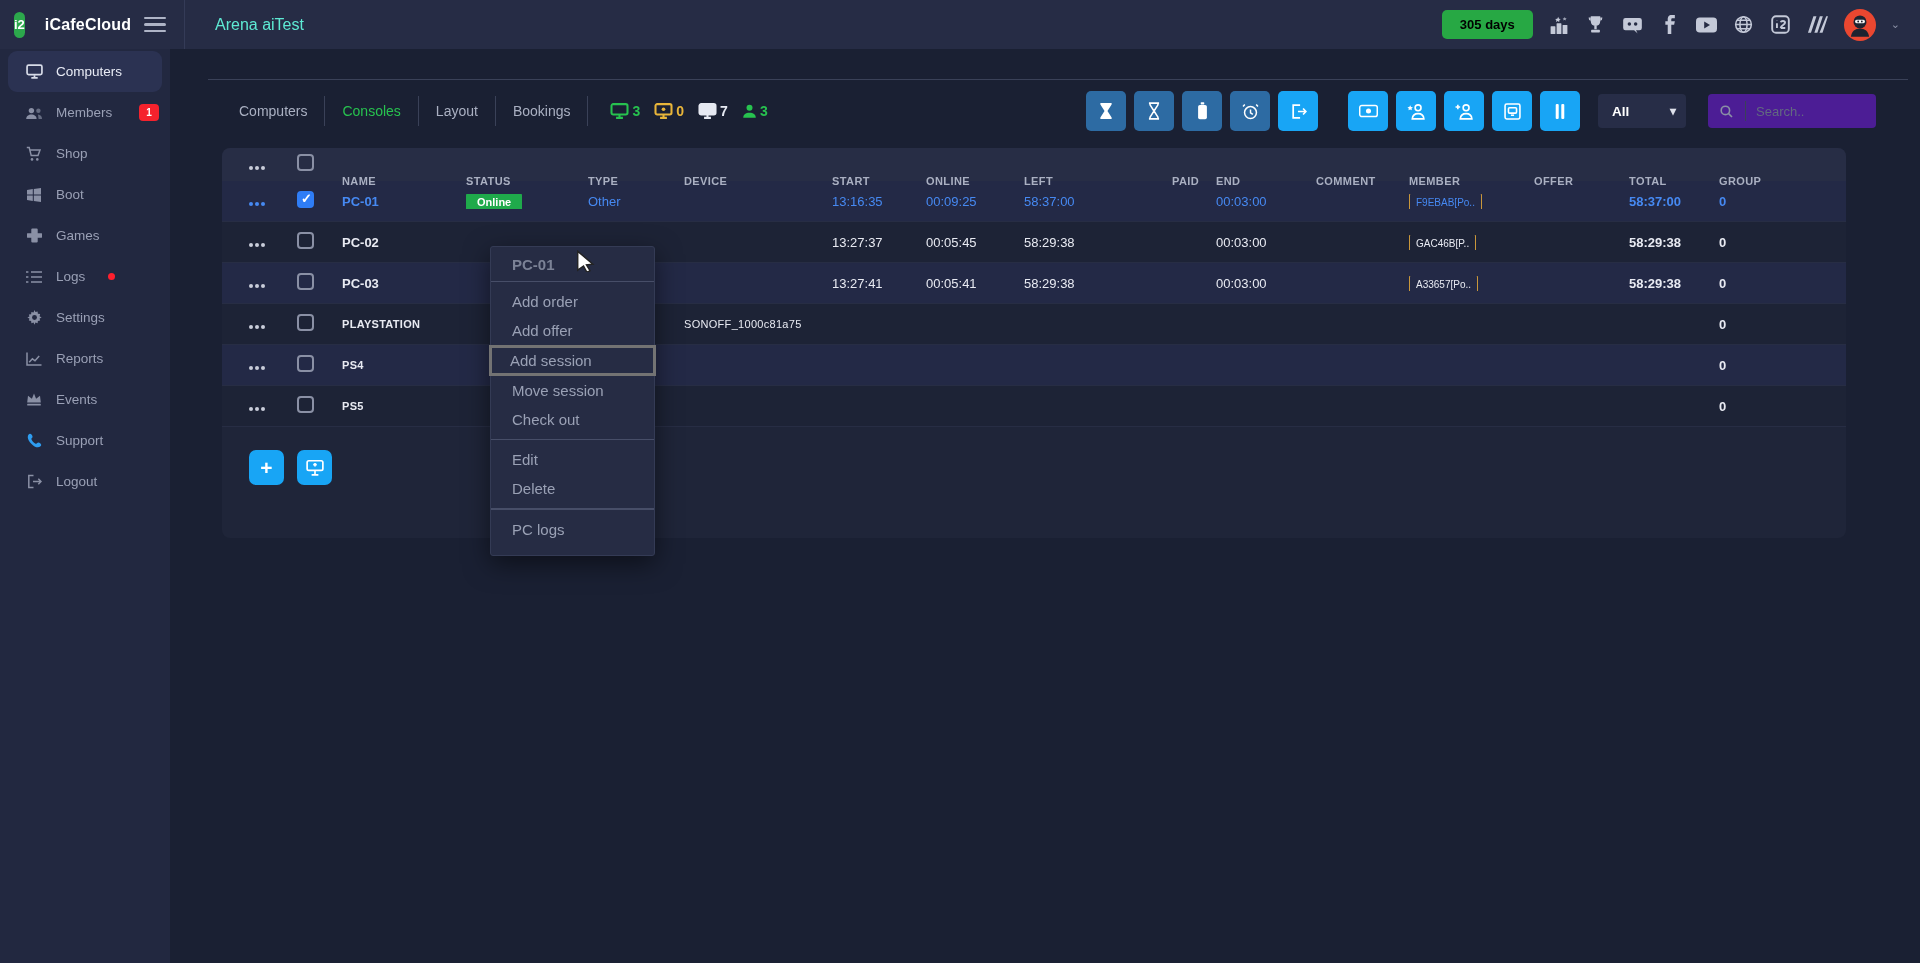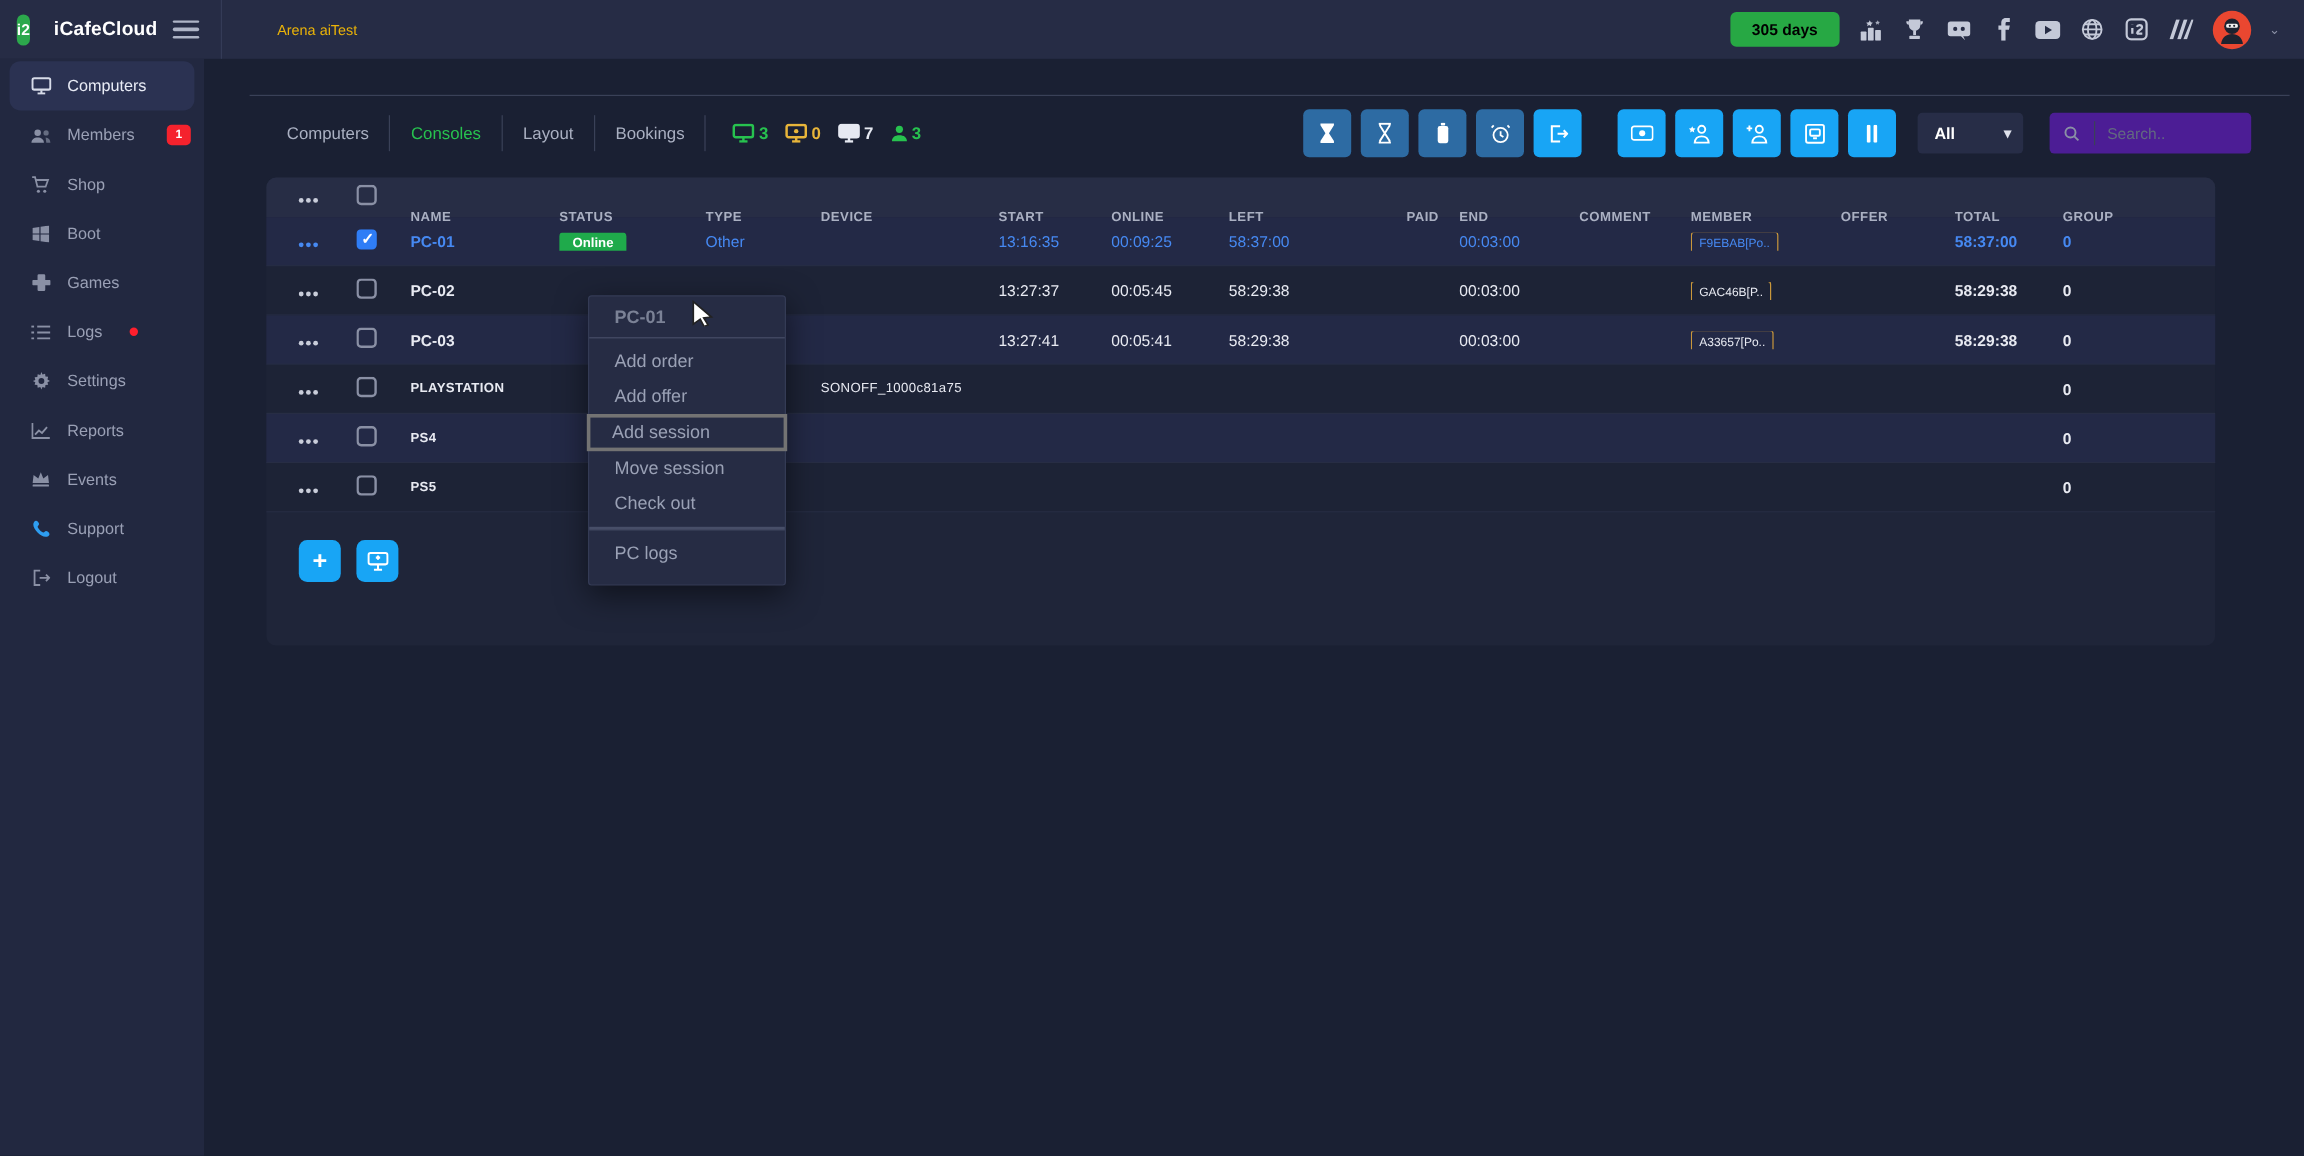--- a/index.html
+++ b/index.html
@@ -10,21 +10,21 @@
   .topbar { position:absolute; left:0; top:0; width:1920px; height:49px;
     background:#262c45; display:flex; align-items:center; z-index:30; }
   .brand { display:flex; align-items:center; gap:20px; padding-left:14px; width:128px; }
   .logo-sq { width:26px; height:26px; border-radius:6px; background:#2ca84c; color:#fff;
     font-weight:bold; font-size:13px; display:flex; align-items:center; justify-content:center; }
   .brand-name { font-size:16px; font-weight:bold; color:#fff; letter-spacing:.2px; }
   .hamburger { width:22px; height:16px; margin-left:16px; cursor:pointer; position:relative; }
   .hamburger i { position:absolute; left:0; width:22px; height:2.5px; background:#aeb4c6; border-radius:2px; }
   .hamburger i:nth-child(1){top:0}.hamburger i:nth-child(2){top:6.5px}.hamburger i:nth-child(3){top:13px}
   .topbar-divider { width:1px; height:49px; background:#343b57; margin-left:18px; }
-  .topbar-title { margin-left:46px; font-size:12px; color:#eab308; }
+  .topbar-title { margin-left:30px; font-size:16px; color:#5eead4; }
   .topbar-right { margin-left:auto; display:flex; align-items:center; gap:15px; padding-right:20px; }
   .days-badge { background:#27a844; color:#000000; font-size:13px; font-weight:bold;
     padding:7px 18px; border-radius:5px; }
   .tb-icon { width:22px; height:22px; display:flex; align-items:center; justify-content:center;
     color:#c4c9d8; fill:#c4c9d8; cursor:pointer; }
   .tb-icon svg { display:block; }
   .avatar { width:32px; height:32px; border-radius:50%; background:#ea4730; overflow:hidden;
     display:flex; align-items:center; justify-content:center; cursor:pointer; }
   .chev { color:#8b91a6; font-size:11px; cursor:pointer; }
 
@@ -588,20 +588,24 @@
   <div class="ctx-header">PC-01</div>
   <div class="ctx-divider"></div>
   <div class="ctx-group">
     <div class="ctx-item">Add order</div>
     <div class="ctx-item">Add offer</div>
     <div class="ctx-item highlighted">Add session</div>
     <div class="ctx-item">Move session</div>
     <div class="ctx-item">Check out</div>
   </div>
   <div class="ctx-divider"></div>
+  <div class="ctx-group">
+    <div class="ctx-item">Edit</div>
+    <div class="ctx-item">Delete</div>
+  </div>
   <div class="ctx-divider"></div>
   <div class="ctx-divider"></div>
   <div class="ctx-group">
     <div class="ctx-item">PC logs</div>
   </div>
 </div>
 
 <div class="cursor">
   <svg width="20" height="22" viewBox="0 0 14 16">
       <path d="M1 1l11 9.3-4.7.5 2.6 4.3-2.3 1-2.4-4.5L1 14.6z" fill="#fff" stroke="#222" stroke-width="1"></path>

